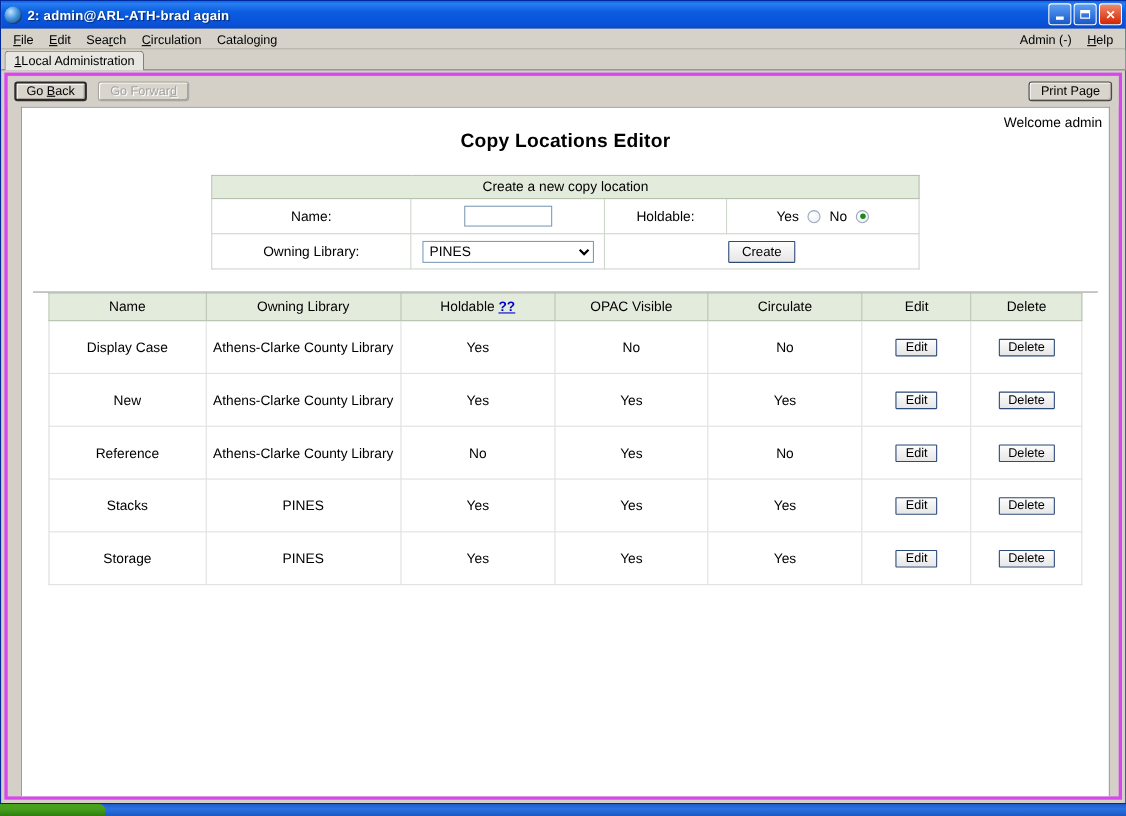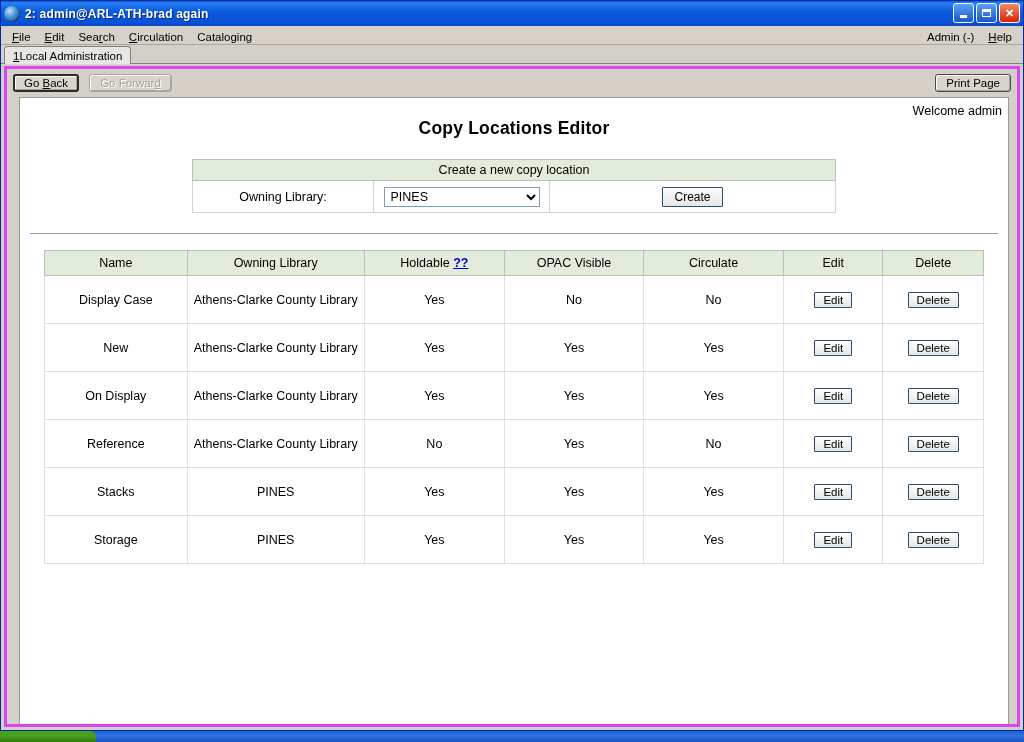--- a/index.html
+++ b/index.html
@@ -323,21 +323,21 @@
   hr.sep {
     border: none;
     border-top: 1px solid #9a9a9a;
     margin: 20px 10px 0 10px;
   }
 
   
   #list-wrap {
     display: flex;
     justify-content: center;
-    margin-top: 16px;
+    margin-top: 0;
   }
   table.ltable {
     border-collapse: collapse;
     width: 940px;
     font-size: 12.5px;
     color: #000;
   }
   table.ltable th {
     background: #e3ecdc;
     border: 1px solid #b6c4ae;
@@ -441,20 +441,35 @@
         <span>Welcome </span><b>admin</b>
       </div>
 
       <div id="pagetitle">Copy Locations Editor</div>
 
       <div id="create-wrap">
         <table class="ctable" id="create-table">
           <tbody>
               <tr>
             <td class="caption" colspan="4">Create a new copy location</td>
+          </tr>
+          <tr>
+            <td class="lbl-cell">Name:</td>
+            <td class="val-cell">
+              <input class="txt" type="text" value="" style="">
+            </td>
+            <td class="lbl-cell2">Holdable:</td>
+            <td>
+              <span class="radio-group">
+                <span>Yes</span>
+                <span class="radio"></span>
+                <span>No</span>
+                <span class="radio checked"></span>
+              </span>
+            </td>
           </tr>
           <tr>
             <td class="lbl-cell">Owning Library:</td>
             <td class="val-cell">
               <select class="sel">
                 <option>PINES</option>
               </select>
             </td>
             <td colspan="2">
               <button class="web-btn">Create</button>
@@ -487,29 +502,20 @@
                 <td class="c-name">Display Case</td>
                 <td class="c-lib">Athens-Clarke County Library</td>
                 <td class="c-hold">Yes</td>
                 <td class="c-opac">No</td>
                 <td class="c-circ">No</td>
                 <td class="c-edit"><button class="web-btn sm">Edit</button></td>
                 <td class="c-del"><button class="web-btn sm">Delete</button></td>
               </tr>
               <tr>
                 <td class="c-name">New</td>
-                <td class="c-lib">Athens-Clarke County Library</td>
-                <td class="c-hold">Yes</td>
-                <td class="c-opac">Yes</td>
-                <td class="c-circ">Yes</td>
-                <td class="c-edit"><button class="web-btn sm">Edit</button></td>
-                <td class="c-del"><button class="web-btn sm">Delete</button></td>
-              </tr>
-              <tr>
-                <td class="c-name">On Display</td>
                 <td class="c-lib">Athens-Clarke County Library</td>
                 <td class="c-hold">Yes</td>
                 <td class="c-opac">Yes</td>
                 <td class="c-circ">Yes</td>
                 <td class="c-edit"><button class="web-btn sm">Edit</button></td>
                 <td class="c-del"><button class="web-btn sm">Delete</button></td>
               </tr>
               <tr>
                 <td class="c-name">Reference</td>
                 <td class="c-lib">Athens-Clarke County Library</td>

